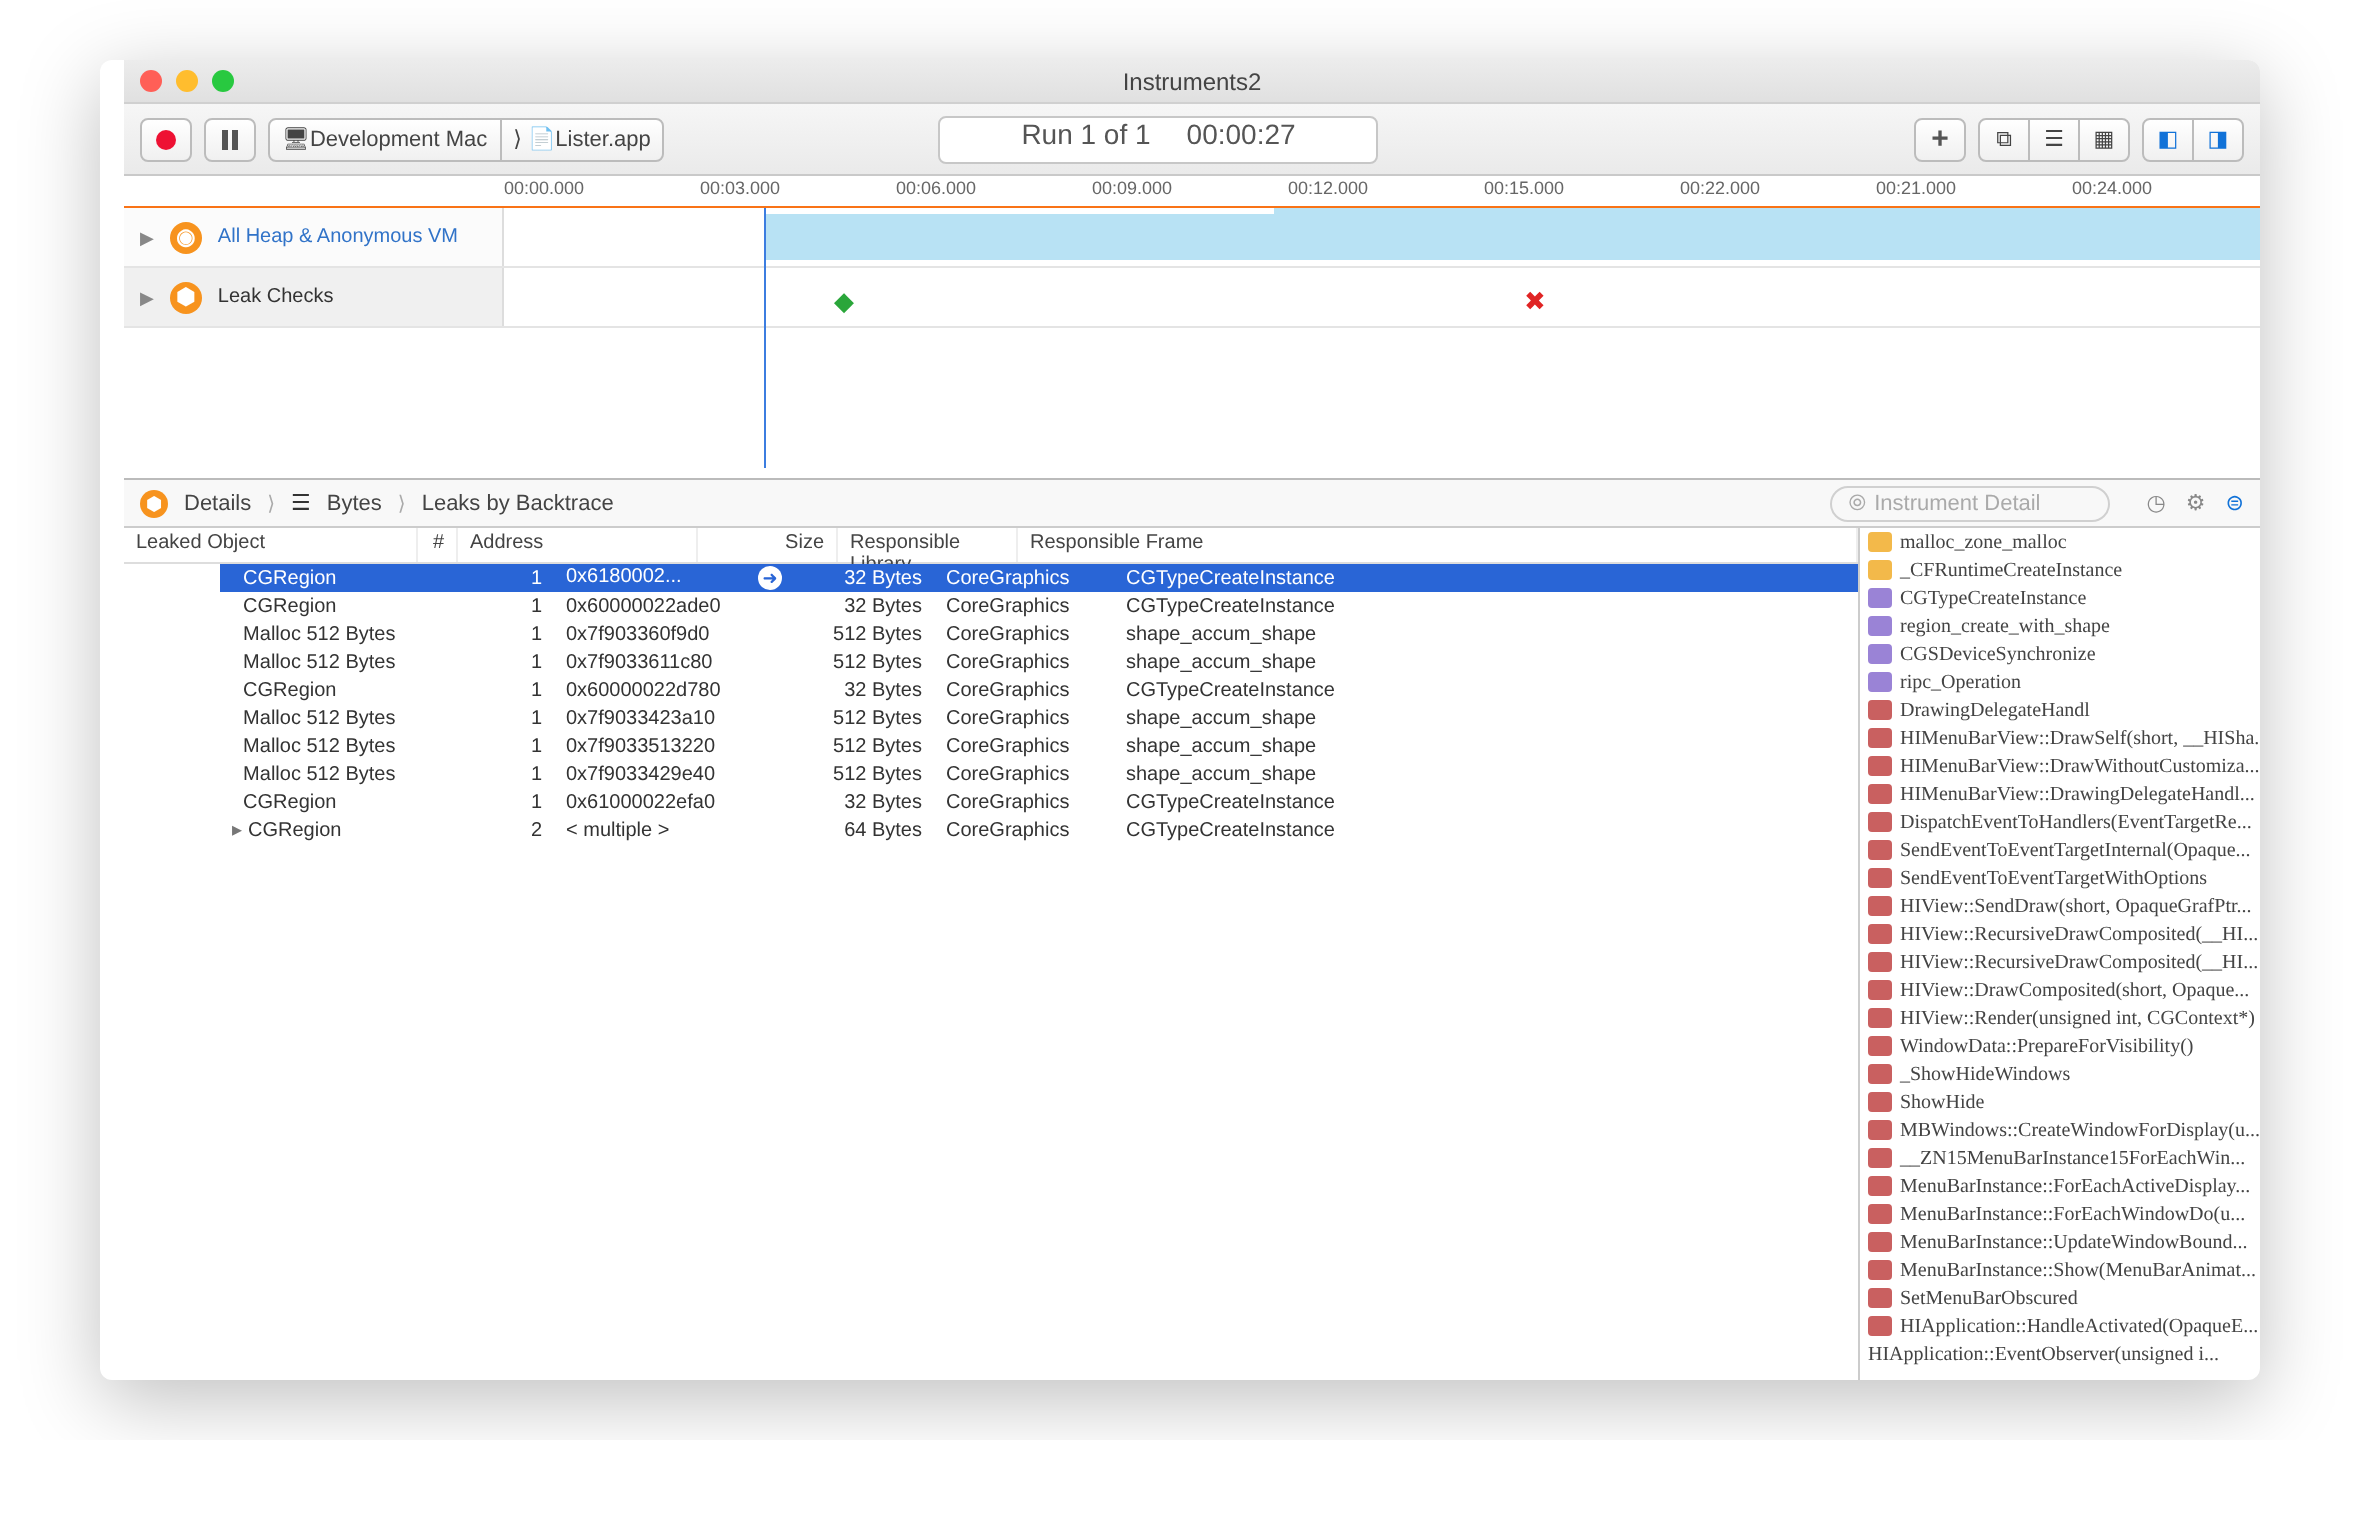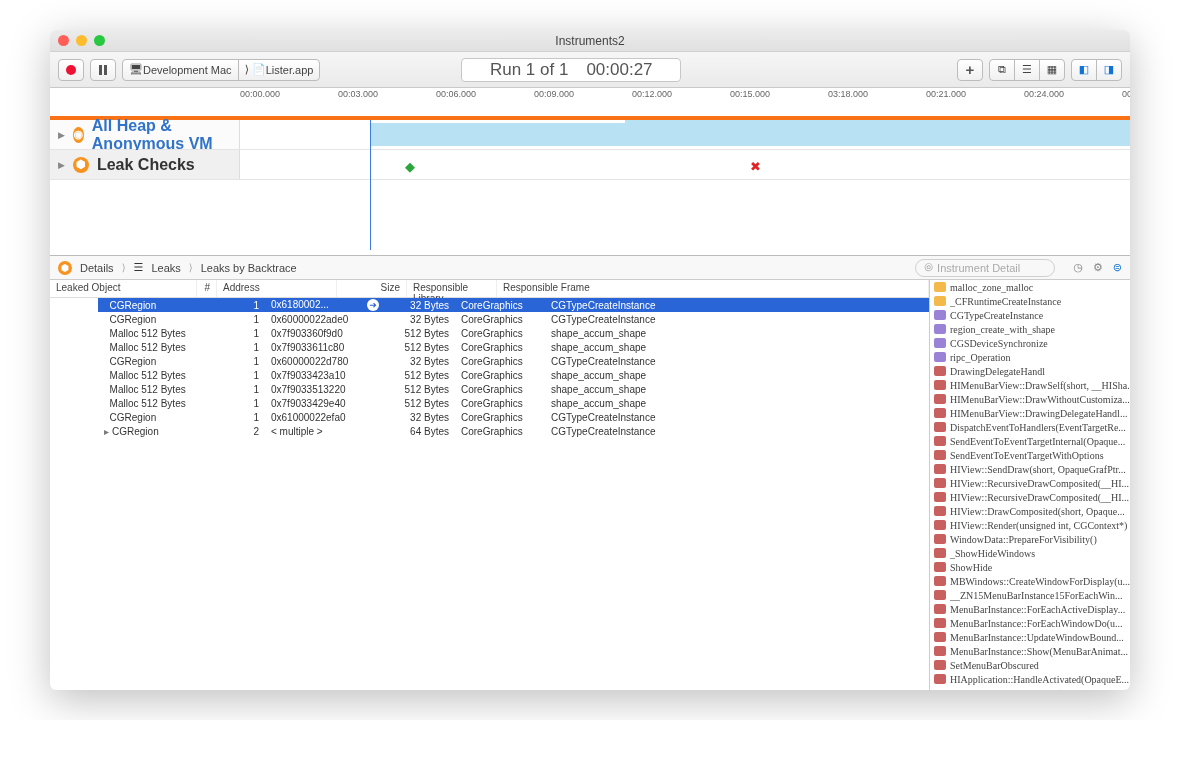--- a/index.html
+++ b/index.html
@@ -12,20 +12,21 @@
 .window {
   width: 1080px;
   height: 660px;
   margin: 30px auto;
   border-radius: 6px;
   box-shadow: 0 10px 40px rgba(0,0,0,0.25);
   background: #fff;
   display: flex;
   flex-direction: column;
   overflow: hidden;
+  padding-left: 12px;
 }
 .titlebar {
   height: 22px;
   background: linear-gradient(#ececec,#e0e0e0);
   display: flex;
   align-items: center;
   padding: 0 8px;
   position: relative;
   border-bottom: 1px solid #d0d0d0;
 }
@@ -52,31 +53,31 @@
 .tb-seg .tb-btn:last-child{border-radius:0 4px 4px 0;}
 .rec-dot{width:10px;height:10px;border-radius:50%;background:#e13;}
 .pause-icon{display:flex;gap:2px;} .pause-icon span{width:3px;height:10px;background:#555;}
 .run-info {
   flex: 0 0 220px;
   height:24px;
   margin: 0 auto;
   background:#fff;
   border:1px solid #c7c7c7;
   border-radius:4px;
-  display:flex; align-items:center; justify-content:center;
+  display:flex; align-items:flex-start; justify-content:center;
   gap:18px;
-  color:#555; font-size:17px;
+  color:#555; font-size:14px;
 }
 .toolbar-right{margin-left:auto; display:flex; gap:6px;}
 .plus{font-size:15px;font-weight:bold;color:#555;}
 .blue-icon{color:#1172d8;}
 
 .ruler {
-  height: 32px;
-  border-bottom: 4px solid #f97316;
+  height: 16px;
+  border-bottom: 1px solid #f97316;
   position: relative;
   font-size: 9px; color:#666;
 }
 .ruler-labels-area{position:absolute;left:190px;right:0;top:0;height:100%;}
 .ruler-tick{position:absolute;top:1px;}
 
 .tracks { border-bottom: 1px solid #bbb; }
 .track {
   height: 30px;
   display:flex;
@@ -86,21 +87,21 @@
   width: 190px;
   display:flex; align-items:center; gap:8px;
   padding:0 8px;
   background:#fbfbfb;
   border-right:1px solid #ddd;
 }
 .track-label.grey{background:#f0f0f0;}
 .tri{color:#888;font-size:9px;}
 .track-icon{width:16px;height:16px;border-radius:50%;display:flex;align-items:center;justify-content:center;font-weight:bold;color:#fff;font-size:11px;}
 .ti-orange{background:#f7931e;} .ti-orange2{background:#f7931e;}
-.track-text{font-size:16px;font-weight:bold;}
+.track-text{font-size:10px;}
 .track-text.blue{color:#3173c8;}
 .track-content{flex:1;position:relative;overflow:hidden;}
 .mem-fill{position:absolute;left:0;top:3px;bottom:3px;background:#b8e2f4;}
 .mem-step{position:absolute;top:0;bottom:3px;background:#b8e2f4;}
 .playhead{position:absolute;top:0;width:1px;height:130px;background:#3c7de0;left:320px;z-index:3;}
 .check-ok{position:absolute;top:9px;color:#2aa63a;font-size:13px;}
 .check-bad{position:absolute;top:9px;color:#e02424;font-size:13px;}
 .empty-space{height:75px;}
 
 .filter-bar {
@@ -185,21 +186,21 @@
   </div>
 
   <div class="ruler">
     <div class="ruler-labels-area" id="ruler-area">
         <span class="ruler-tick" style="left: 0px;">00:00.000</span>
         <span class="ruler-tick" style="left: 98px;">00:03.000</span>
         <span class="ruler-tick" style="left: 196px; text-align: right;">00:06.000</span>
         <span class="ruler-tick" style="left: 294px;">00:09.000</span>
         <span class="ruler-tick" style="left: 392px;">00:12.000</span>
         <span class="ruler-tick" style="left: 490px;">00:15.000</span>
-        <span class="ruler-tick" style="left: 588px;">03:18.000</span>
+        <span class="ruler-tick" style="left: 588px;">00:22.000</span>
         <span class="ruler-tick" style="left: 686px;">00:21.000</span>
         <span class="ruler-tick" style="left: 784px;">00:24.000</span>
         <span class="ruler-tick" style="left: 882px;">00:27.000</span>
       </div>
   </div>
 
   <div class="tracks" style="position:relative;">
     <div class="playhead"></div>
     <div class="track">
       <div class="track-label">
@@ -224,21 +225,21 @@
       </div>
     </div>
     <div class="empty-space"></div>
   </div>
 
   <div class="filter-bar">
     <span class="track-icon ti-orange" style="width:14px;height:14px;font-size:9px">⬢</span>
     <span class="crumb">Details</span>
     <span class="chev">⟩</span>
     <span>☰</span>
-    <span class="crumb">Leaks</span>
+    <span class="crumb">Bytes</span>
     <span class="chev">⟩</span>
     <span class="crumb">Leaks by Backtrace</span>
     <div class="search-pill">
       <span>⦾</span>
       <span>Instrument Detail</span>
     </div>
     <div class="side-icons">
       <span>◷</span>
       <span>⚙</span>
       <span class="blue-icon">⊜</span>

